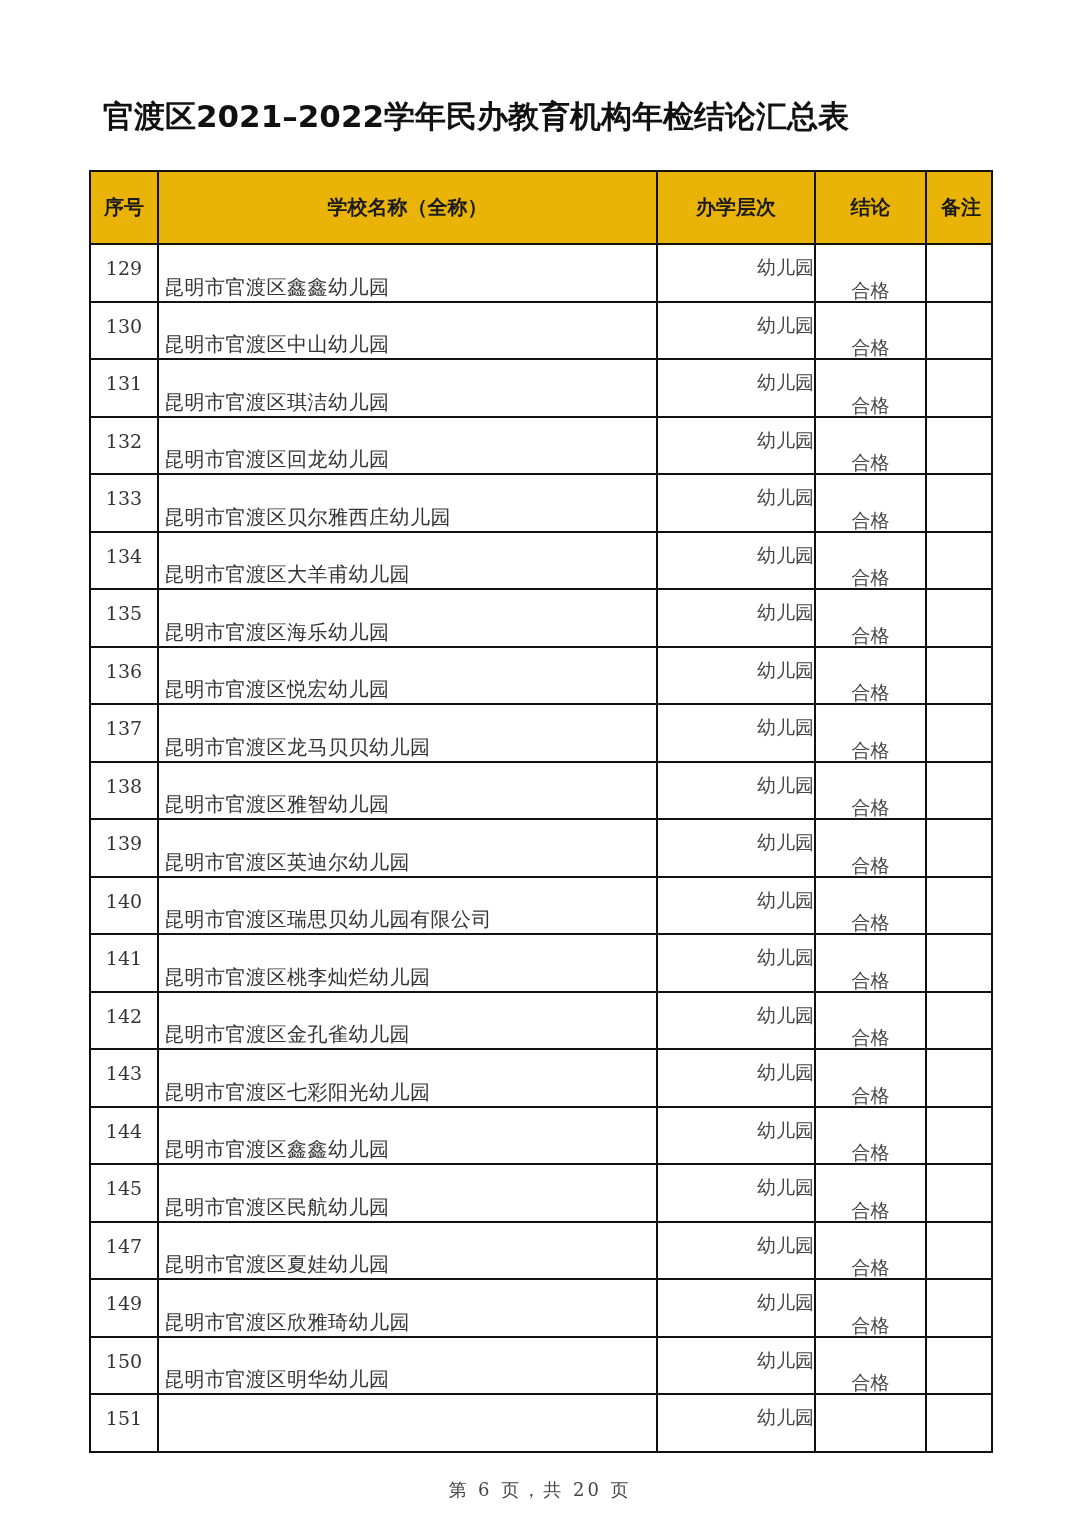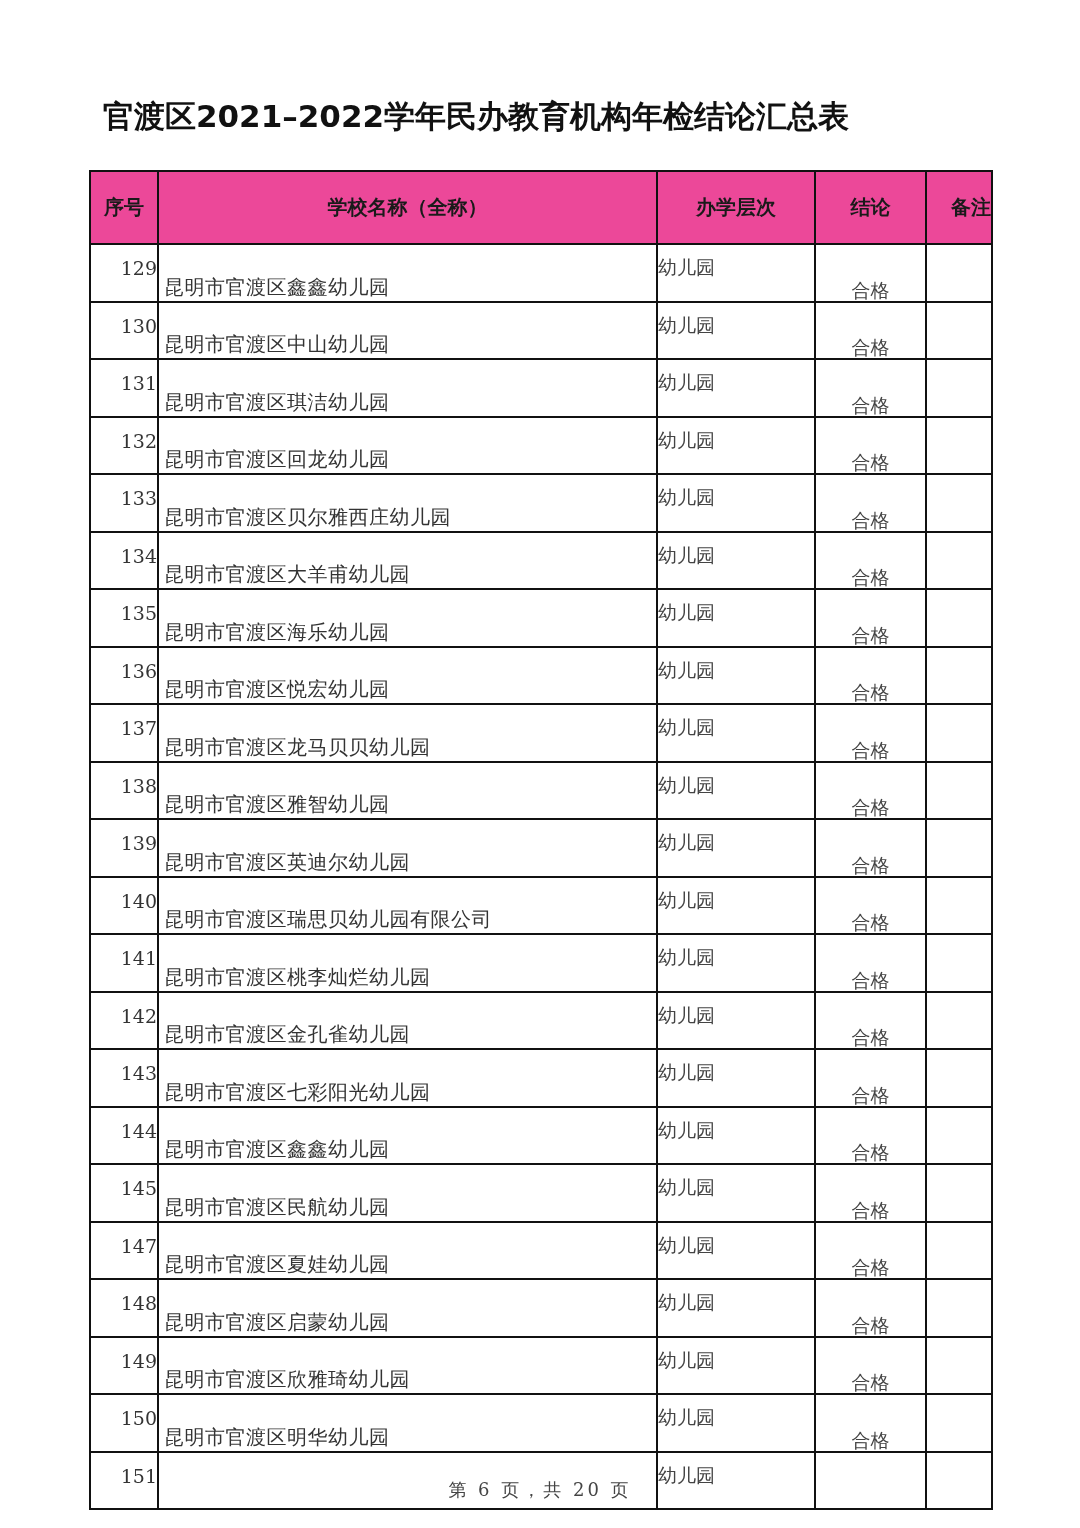--- a/index.html
+++ b/index.html
@@ -4,28 +4,28 @@
   <style>
     html, body { margin: 0; padding: 0; background: #ffffff; }
     body { width: 1080px; height: 1528px; position: relative; overflow: hidden;
            font-family: "DejaVu Serif", "Liberation Serif", serif; color: #222; }
     .title { position: absolute; top: 96px; left: 0; width: 952px; text-align: center;
              font-family: "DejaVu Sans", "Liberation Sans", sans-serif; font-weight: bold;
              font-size: 31px; color: #111; letter-spacing: 0px; }
     table.grid { position: absolute; top: 170px; left: 89px; border-collapse: collapse;
                  table-layout: fixed; width: 902px; }
     table.grid th, table.grid td { border: 2px solid #111; padding: 0; overflow: hidden; white-space: nowrap; }
-    table.grid thead th { background: #ec4899; height: 71px; font-family: "DejaVu Sans", "Liberation Sans", sans-serif;
+    table.grid thead th { background: #eab308; height: 71px; font-family: "DejaVu Sans", "Liberation Sans", sans-serif;
                           font-weight: bold; font-size: 20px; color: #1a1a1a; text-align: center; }
-    table.grid thead th.note { text-align: right; padding-left: 4px; }
+    table.grid thead th.note { text-align: center; padding-left: 4px; }
     table.grid tbody td { height: 43.5px; font-size: 19px; color: #333; vertical-align: top; position: relative; }
-    td.num { text-align: right; padding-top: 12px !important; font-size: 19px; }
+    td.num { text-align: center; padding-top: 12px !important; font-size: 19px; }
     td.name { text-align: left; }
     td.name span { position: absolute; left: 5px; bottom: 0px; font-size: 20px; letter-spacing: 0.5px; }
-    td.level { text-align: left; }
+    td.level { text-align: right; }
     td.level span { position: absolute; left: 0; right: 0; top: 10px; font-family: "DejaVu Sans", "Liberation Sans", sans-serif; font-size: 19px; color: #444; }
     td.result span { position: absolute; left: 0; right: 0; bottom: -3px; text-align: center; font-family: "DejaVu Sans", "Liberation Sans", sans-serif; font-size: 19px; color: #444; margin-top: 32px; }
     .footer { position: absolute; top: 1478px; left: 0; width: 1080px; text-align: center; font-size: 18px;
               color: #444; letter-spacing: 3px; }
   </style>
 </head>
 <body>
 
 <div class="title">官渡区2021–2022学年民办教育机构年检结论汇总表</div>
 
@@ -275,33 +275,20 @@
         </td>
         <td class="level">
           <span>幼儿园</span>
         </td>
         <td class="result">
           <span>合格</span>
         </td>
         <td class="remark"></td>
       </tr>
       <tr>
-        <td class="num">148</td>
-        <td class="name">
-          <span>昆明市官渡区启蒙幼儿园</span>
-        </td>
-        <td class="level">
-          <span>幼儿园</span>
-        </td>
-        <td class="result">
-          <span>合格</span>
-        </td>
-        <td class="remark"></td>
-      </tr>
-      <tr>
         <td class="num">149</td>
         <td class="name">
           <span>昆明市官渡区欣雅琦幼儿园</span>
         </td>
         <td class="level">
           <span>幼儿园</span>
         </td>
         <td class="result">
           <span>合格</span>
         </td>

